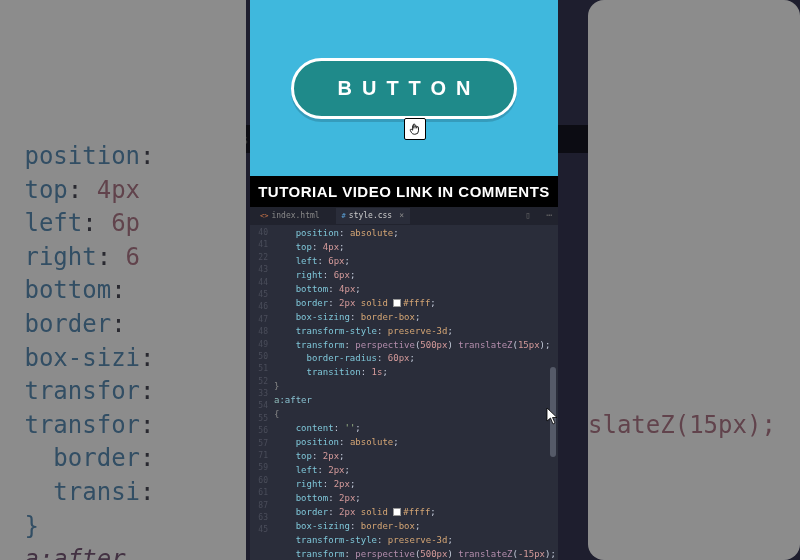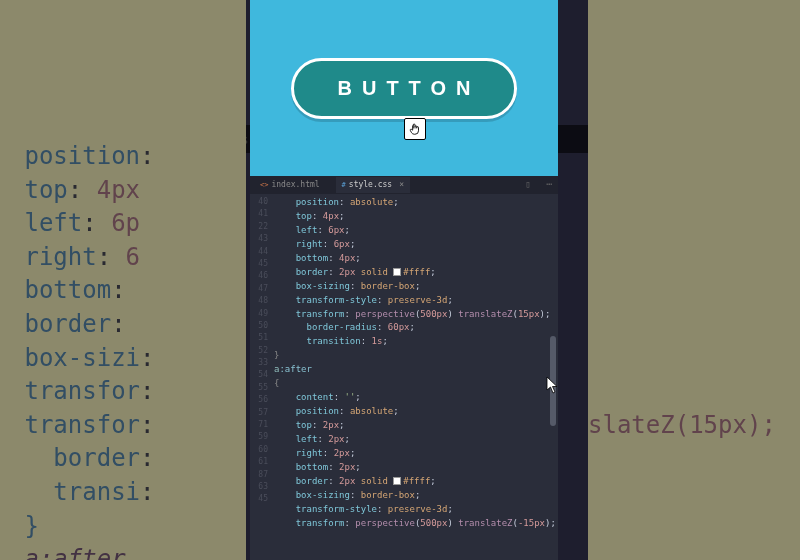--- a/index.html
+++ b/index.html
@@ -3,31 +3,31 @@
 <meta charset="utf-8">
 <style>
   * { box-sizing: border-box; margin: 0; padding: 0; }
   html, body { width: 800px; height: 560px; overflow: hidden; font-family: 'Consolas', 'Monaco', monospace; }
   body { background: #1e1e2e; position: relative; }
 
   
   .bg-editor {
     position: absolute;
     top: 0; bottom: 0;
-    background: #fef9c3;
+    background: #ffffff;
     color: #4a4a58;
     font-size: 24px;
     line-height: 1.4;
     padding: 140px 0 0 0;
     filter: brightness(0.55);
     white-space: pre;
     overflow: hidden;
   }
   .bg-left { left: 0; width: 246px; text-align: left; padding-left: 10px;}
-  .bg-right { right: 0; width: 212px; text-align: left; padding-left: 0;}
+  .bg-right { right: 0; width: 212px; text-align: left; padding-left: 0; border-radius: 16px;}
   .bg-editor .line { display: block; }
   .bg-editor .prop { color: #5a8db5; }
   .bg-editor .num { color: #b07a8a; }
   .bg-editor .kw { color: #7a5a7a; font-style: italic;}
   .bg-tabs {
     position: absolute;
     top: 125px; left: 0; right: 0;
     height: 28px;
     background: #141420;
     display: flex;
@@ -200,20 +200,21 @@
 
   <div class="demo">
     <button class="demo-button">BUTTON</button>
     <div class="demo-cursor">
       <svg viewBox="0 0 24 24" fill="none" stroke="#000" stroke-width="1.5">
         <path d="M9 11V5a1.5 1.5 0 013 0v6m0-3a1.5 1.5 0 013 0v3m0-1.5a1.5 1.5 0 013 0V15a6 6 0 01-6 6h-1a6 6 0 01-5-2.7L4 14.5c-.6-1 .1-2.2 1.2-2.2.5 0 1 .2 1.3.6L8 14V7a1.5 1.5 0 011-1.4" fill="#fff"></path>
       </svg>
     </div>
   </div>
 
+  <div class="caption">TUTORIAL VIDEO LINK IN COMMENTS</div>
 
   <div class="inner-editor">
     <div class="inner-tabs">
       <div class="itab">
         <span class="iticon">&lt;&gt;</span>
         <span>index.html</span>
       </div>
       <div class="itab active">
         <span class="iticon css">#</span>
         <span>style.css</span>

